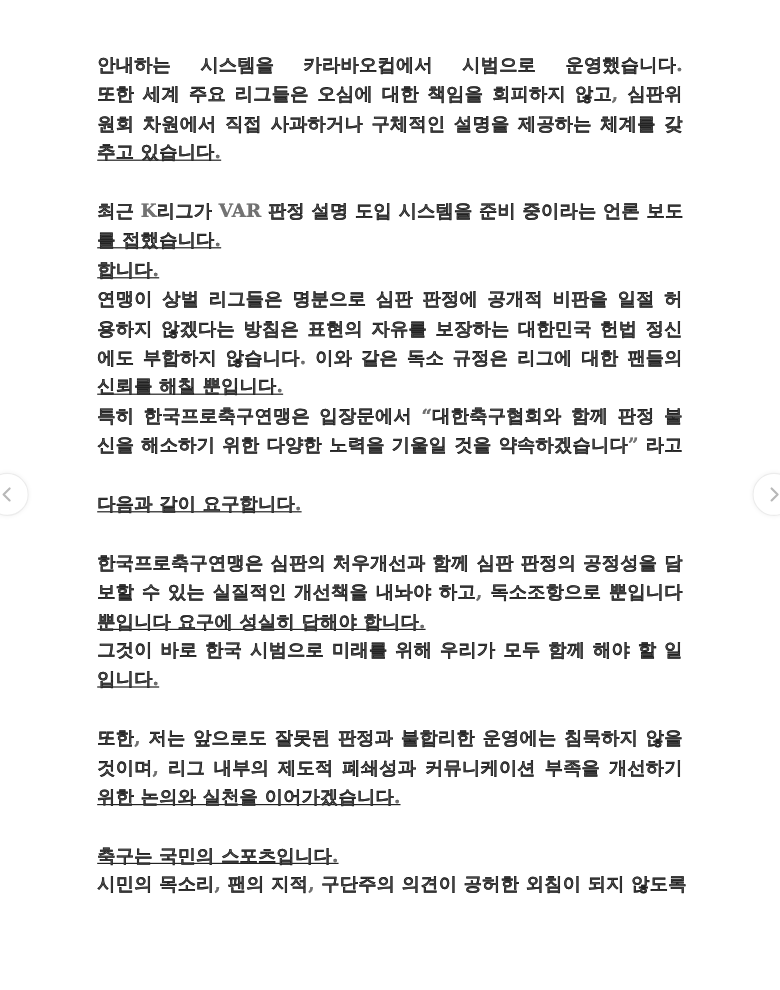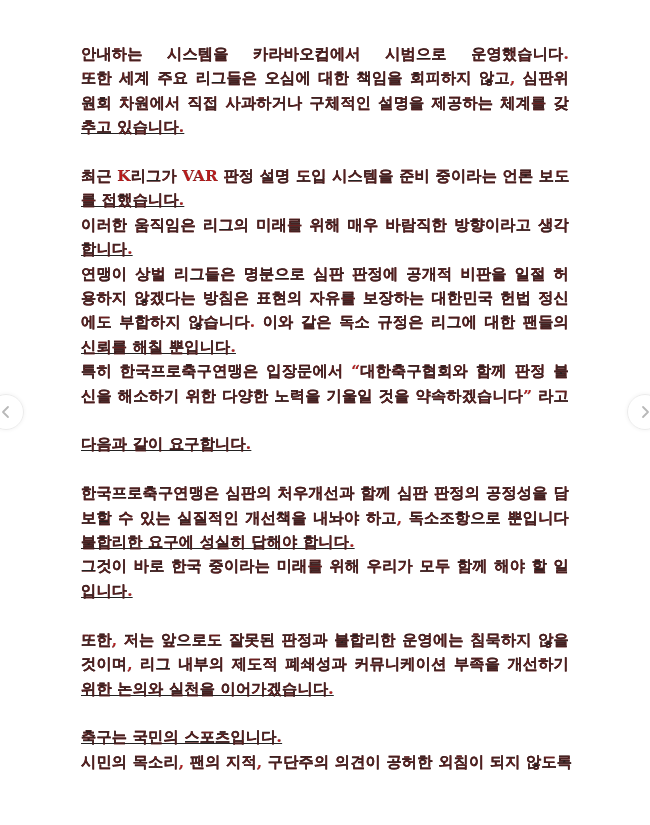--- a/index.html
+++ b/index.html
@@ -26,21 +26,21 @@
     top: 0;
     width: 530px;
     height: 825px;
     background: #ffffff;
   }
   .doc-body {
     position: absolute;
     left: 21px;
     top: 42px;
     width: 488px;
-    color: #b91c1c;
+    color: #737373;
     font-size: 15.2px;
     line-height: 24.4px;
     letter-spacing: 0.2px;
     font-weight: bold;
     -webkit-text-stroke: 0.15px #222;
   }
   .para {
     margin: 0;
     text-align: justify;
     text-align-last: left;
@@ -88,41 +88,40 @@
         <span class="line">안내하는 시스템을 카라바오컵에서 시범으로 운영했습니다.</span>
         <span class="line">또한 세계 주요 리그들은 오심에 대한 책임을 회피하지 않고, 심판위</span>
         <span class="line">원회 차원에서 직접 사과하거나 구체적인 설명을 제공하는 체계를 갖</span>
         <span class="line last">추고 있습니다.</span>
       </div>
       <div class="gap"></div>
 
       <div class="para">
         <span class="line">최근 K리그가 VAR 판정 설명 도입 시스템을 준비 중이라는 언론 보도</span>
         <span class="line last">를 접했습니다.</span>
-        <span class="line">이러한 움직임은 리그의 미래를 위해 매우 바람직한 방향이라고 생각</span>
         <span class="line last">합니다.</span>
         <span class="line">연맹이 상벌 리그들은 명분으로 심판 판정에 공개적 비판을 일절 허</span>
         <span class="line">용하지 않겠다는 방침은 표현의 자유를 보장하는 대한민국 헌법 정신</span>
         <span class="line">에도 부합하지 않습니다. 이와 같은 독소 규정은 리그에 대한 팬들의</span>
         <span class="line last">신뢰를 해칠 뿐입니다.</span>
         <span class="line">특히 한국프로축구연맹은 입장문에서 “대한축구협회와 함께 판정 불</span>
         <span class="line">신을 해소하기 위한 다양한 노력을 기울일 것을 약속하겠습니다” 라고</span>
       </div>
       <div class="gap"></div>
 
       <div class="para">
         <span class="line last">다음과 같이 요구합니다.</span>
       </div>
       <div class="gap"></div>
 
       <div class="para">
         <span class="line">한국프로축구연맹은 심판의 처우개선과 함께 심판 판정의 공정성을 담</span>
         <span class="line">보할 수 있는 실질적인 개선책을 내놔야 하고, 독소조항으로 뿐입니다</span>
-        <span class="line last">불합리한 요구에 성실히 답해야 합니다.</span>
-        <span class="line">그것이 바로 한국 중이라는 미래를 위해 우리가 모두 함께 해야 할 일</span>
+        <span class="line last">뿐입니다 요구에 성실히 답해야 합니다.</span>
+        <span class="line">그것이 바로 한국 시범으로 미래를 위해 우리가 모두 함께 해야 할 일</span>
         <span class="line last">입니다.</span>
       </div>
       <div class="gap"></div>
 
       <div class="para">
         <span class="line">또한, 저는 앞으로도 잘못된 판정과 불합리한 운영에는 침묵하지 않을</span>
         <span class="line">것이며, 리그 내부의 제도적 폐쇄성과 커뮤니케이션 부족을 개선하기</span>
         <span class="line last">위한 논의와 실천을 이어가겠습니다.</span>
       </div>
       <div class="gap"></div>

